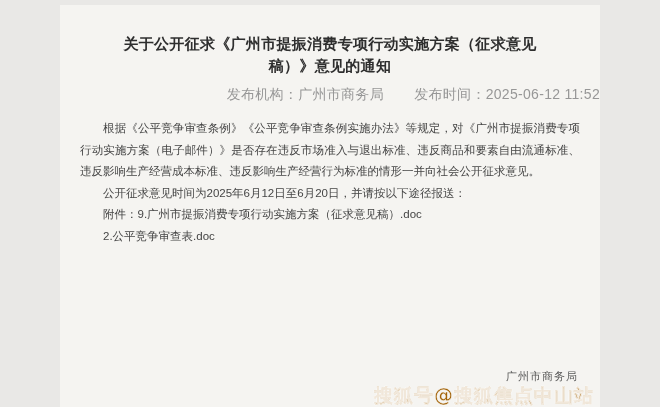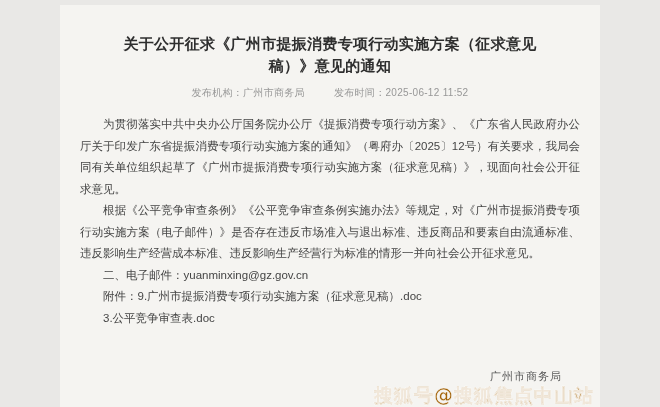--- a/index.html
+++ b/index.html
@@ -21,41 +21,41 @@
     margin: 28px 55px 0 55px;
     text-align: center;
     font-size: 15px;
     font-weight: 700;
     color: #2e2e2e;
     line-height: 22px;
     letter-spacing: 0.3px;
   }
   .meta-row {
     margin-top: 9px;
-    text-align: center;
-    font-size: 10px;
+    text-align: right;
+    font-size: 14px;
     color: #979797;
     letter-spacing: 0.3px;
   }
   .meta-item { display: inline-block; }
   .meta-item + .meta-item { margin-left: 26px; }
   .body-text {
     margin: 14px 20px 0 20px;
     font-size: 11.5px;
     line-height: 21.5px;
     color: #454545;
     text-align: justify;
   }
   .body-text p {
     margin: 0;
     text-indent: 2em;
   }
   .signature {
     position: absolute;
-    right: 38px;
+    right: 22px;
     top: 364px;
     font-size: 11px;
     color: #5a5a5a;
     letter-spacing: 1px;
   }
   .watermark {
     position: absolute;
     right: 6px;
     top: 378px;
     font-size: 19px;
@@ -74,24 +74,23 @@
 <div class="page">
 
   <div class="title">关于公开征求《广州市提振消费专项行动实施方案（征求意见稿）》意见的通知</div>
 
   <div class="meta-row">
     <span class="meta-item">发布机构：广州市商务局</span>
     <span class="meta-item">发布时间：2025-06-12 11:52</span>
   </div>
 
   <div class="body-text">
-    <p>为贯彻落实中共中央办公厅国务院办公厅《提振消费专项行动方案》、《广东省人民政府办公厅关于印发广东省提振消费专项行动实施方案的通知》（粤府办〔2025〕12号）有关要求，我局会同有关单位组织起草了《广州市提振消费专项行动实施方案（征求意见稿）》，现面向社会公开征求意见。</p>
     <p>根据《公平竞争审查条例》《公平竞争审查条例实施办法》等规定，对《广州市提振消费专项行动实施方案（电子邮件）》是否存在违反市场准入与退出标准、违反商品和要素自由流通标准、违反影响生产经营成本标准、违反影响生产经营行为标准的情形一并向社会公开征求意见。</p>
-    <p>二、电子邮件：yuanminxing@gz.gov.cn</p>
+    <p>公开征求意见时间为2025年6月12日至6月20日，并请按以下途径报送：</p>
     <p>附件：9.广州市提振消费专项行动实施方案（征求意见稿）.doc</p>
-    <p>3.公平竞争审查表.doc</p>
+    <p>2.公平竞争审查表.doc</p>
   </div>
 
   <div class="signature">广州市商务局</div>
 
   <div class="watermark">搜狐号@搜狐焦点中山站</div>
 
 </div>
 
 </body></html>

